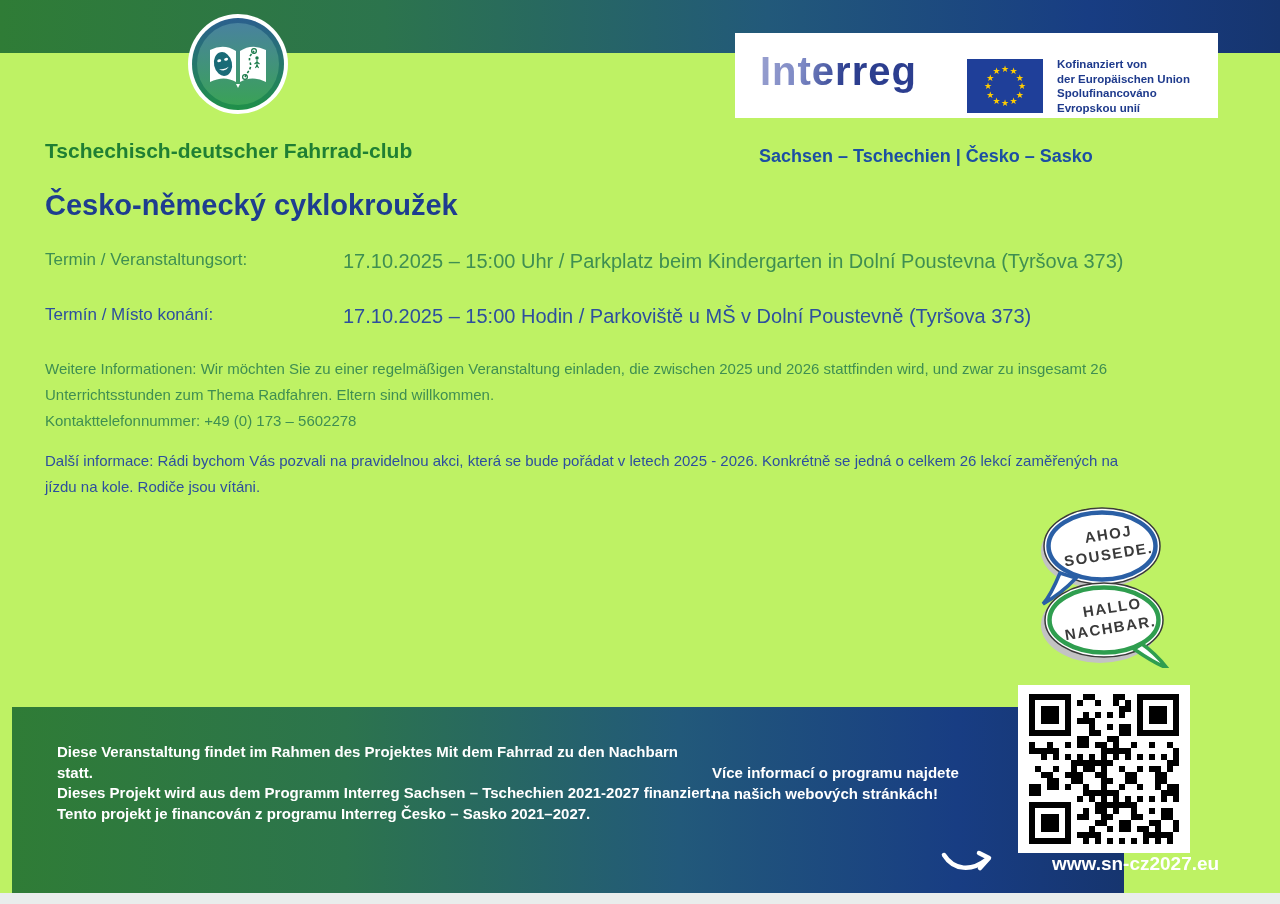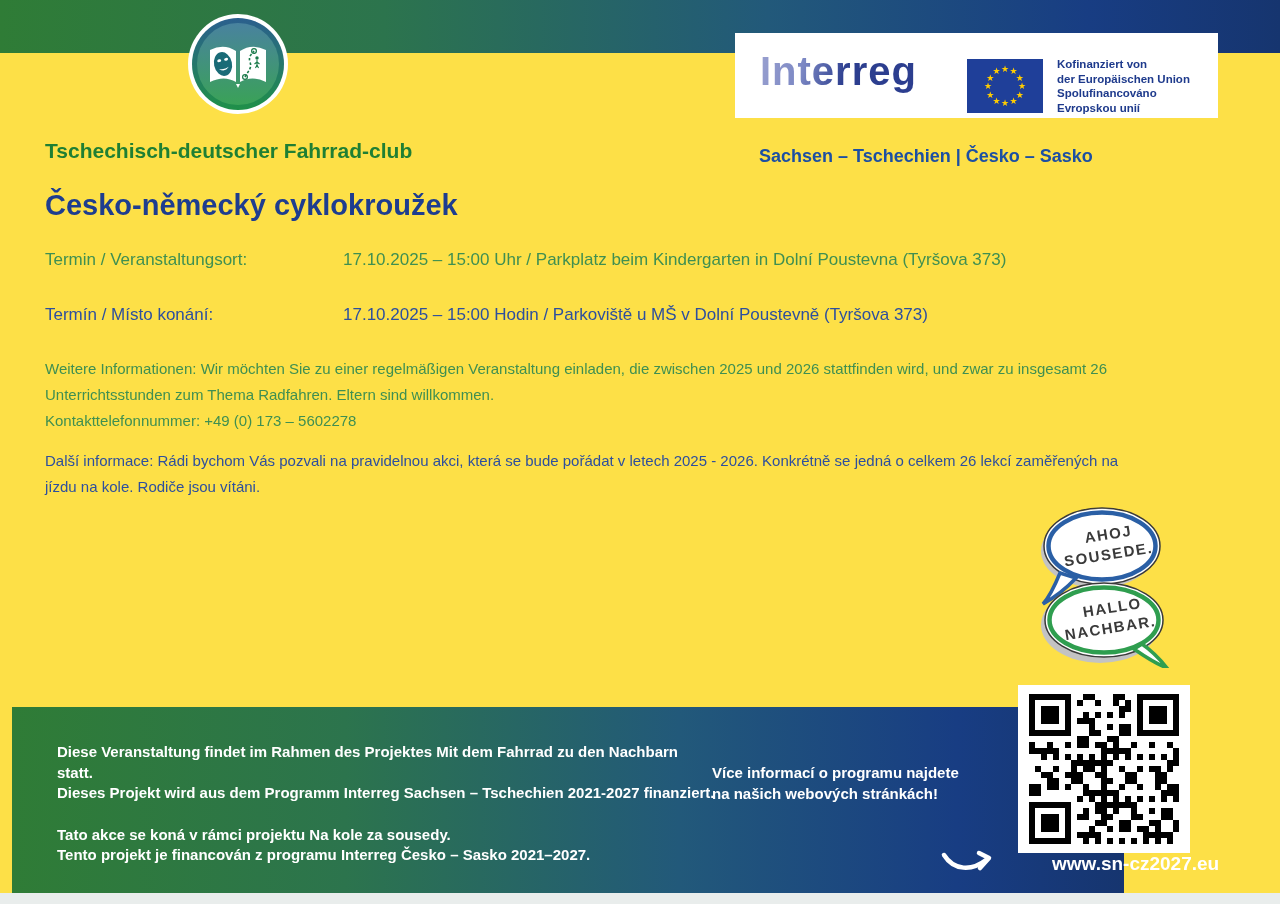--- a/index.html
+++ b/index.html
@@ -1,17 +1,17 @@
 <!DOCTYPE html>
 <html><head>
 <meta charset="utf-8">
 <style>
   html,body{margin:0;padding:0;background:#ffffff;}
   body{font-family:"Liberation Sans", sans-serif;}
-  .page{position:relative;width:1280px;height:904px;background:#fde047;overflow:hidden;}
+  .page{position:relative;width:1280px;height:904px;background:#bef264;overflow:hidden;}
 
   
   .banner{position:absolute;left:0;top:0;width:1280px;height:53px;
     background:linear-gradient(90deg,#2f7c36 0%,#2c744d 30%,#22597a 60%,#183d83 85%,#16356f 100%);}
 
   
   .club-logo{position:absolute;left:188px;top:14px;width:100px;height:100px;}
 
   
   .title-de{position:absolute;left:45px;top:139px;font-size:21px;font-weight:bold;color:#1f7f33;white-space:nowrap;}
@@ -22,21 +22,21 @@
   .interreg-word{position:absolute;left:25px;top:16px;font-size:40px;font-weight:bold;letter-spacing:1px;
     background:linear-gradient(105deg,#9aa1d0 0%,#7c88c4 28%,#2c3e8f 55%,#2c3e8f 100%);
     -webkit-background-clip:text;background-clip:text;color:transparent;-webkit-text-fill-color:transparent;}
   .eu-flag{position:absolute;left:232px;top:26px;width:76px;height:54px;}
   .eu-star{font-size:9px;fill:#ffcc00;text-anchor:middle;dominant-baseline:central;font-family:"DejaVu Sans",sans-serif;}
   .cofin{position:absolute;left:322px;top:24px;font-size:11.5px;font-weight:bold;color:#1e3a8c;line-height:14.5px;}
   .region-line{position:absolute;left:759px;top:146px;font-size:18px;font-weight:bold;color:#1c4fa3;white-space:nowrap;}
 
   
   .row-label{position:absolute;left:45px;font-size:17px;white-space:nowrap;}
-  .row-value{position:absolute;left:343px;font-size:17px;white-space:nowrap;}
+  .row-value{position:absolute;left:343px;font-size:20px;white-space:nowrap;}
   .green-t{color:#3f8f51;}
   .blue-t{color:#2d4f9e;}
 
   
   .para{position:absolute;left:45px;width:1075px;font-size:15px;line-height:26px;}
 
   
   .bubbles{position:absolute;left:1030px;top:503px;width:150px;height:165px;}
   .bub-text{font-family:"Liberation Sans",sans-serif;font-weight:bold;fill:#3a3a3a;text-anchor:middle;letter-spacing:1.5px;}
 
@@ -158,21 +158,20 @@
         <text class="bub-text" x="84" y="111" font-size="15">HALLO</text>
         <text class="bub-text" x="79" y="131" font-size="15">NACHBAR.</text>
       </g>
     </svg>
   </div>
 
   <div class="footer">
     <div class="footer-col-left">
       <p>Diese Veranstaltung findet im Rahmen des Projektes Mit dem Fahrrad zu den Nachbarn statt.</p>
       <p>Dieses Projekt wird aus dem Programm Interreg Sachsen – Tschechien 2021-2027 finanziert.</p>
-      <p class="gap">Tato akce se koná v rámci projektu Na kole za sousedy.</p>
       <p>Tento projekt je financován z programu Interreg Česko – Sasko 2021–2027.</p>
     </div>
     <div class="footer-col-mid">
       <p class="gap">Více informací o programu najdete na našich webových stránkách!</p>
     </div>
     <svg class="arrow-svg" viewBox="0 0 62 32">
       <path d="M4 10 C14 26 32 26 46 15" stroke="#ffffff" stroke-width="4.5" fill="none" stroke-linecap="round"></path>
       <path d="M39 8 L49 13 L40 23" stroke="#ffffff" stroke-width="4.5" fill="none" stroke-linecap="round" stroke-linejoin="round"></path>
     </svg>
     <div class="qr-box">

